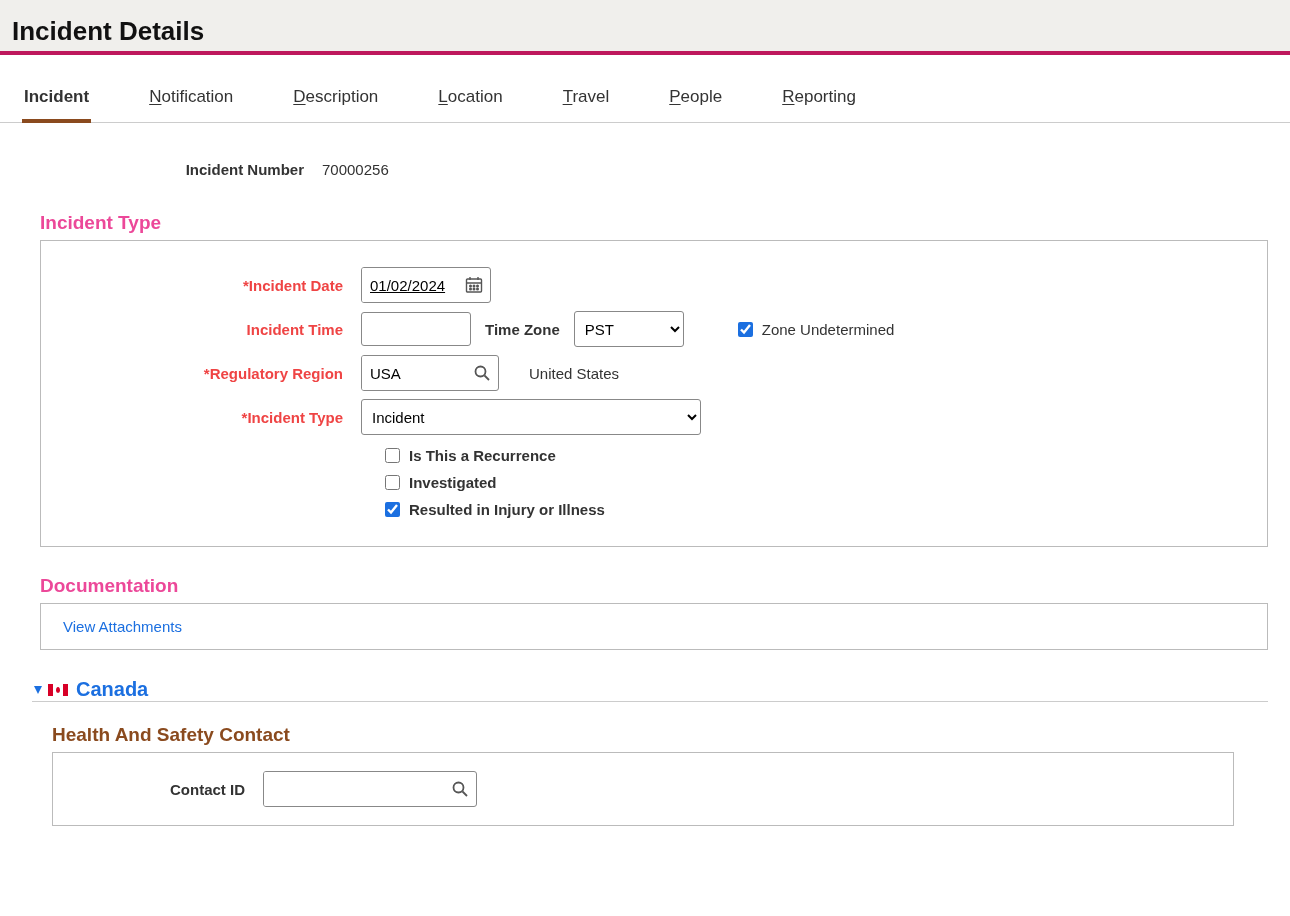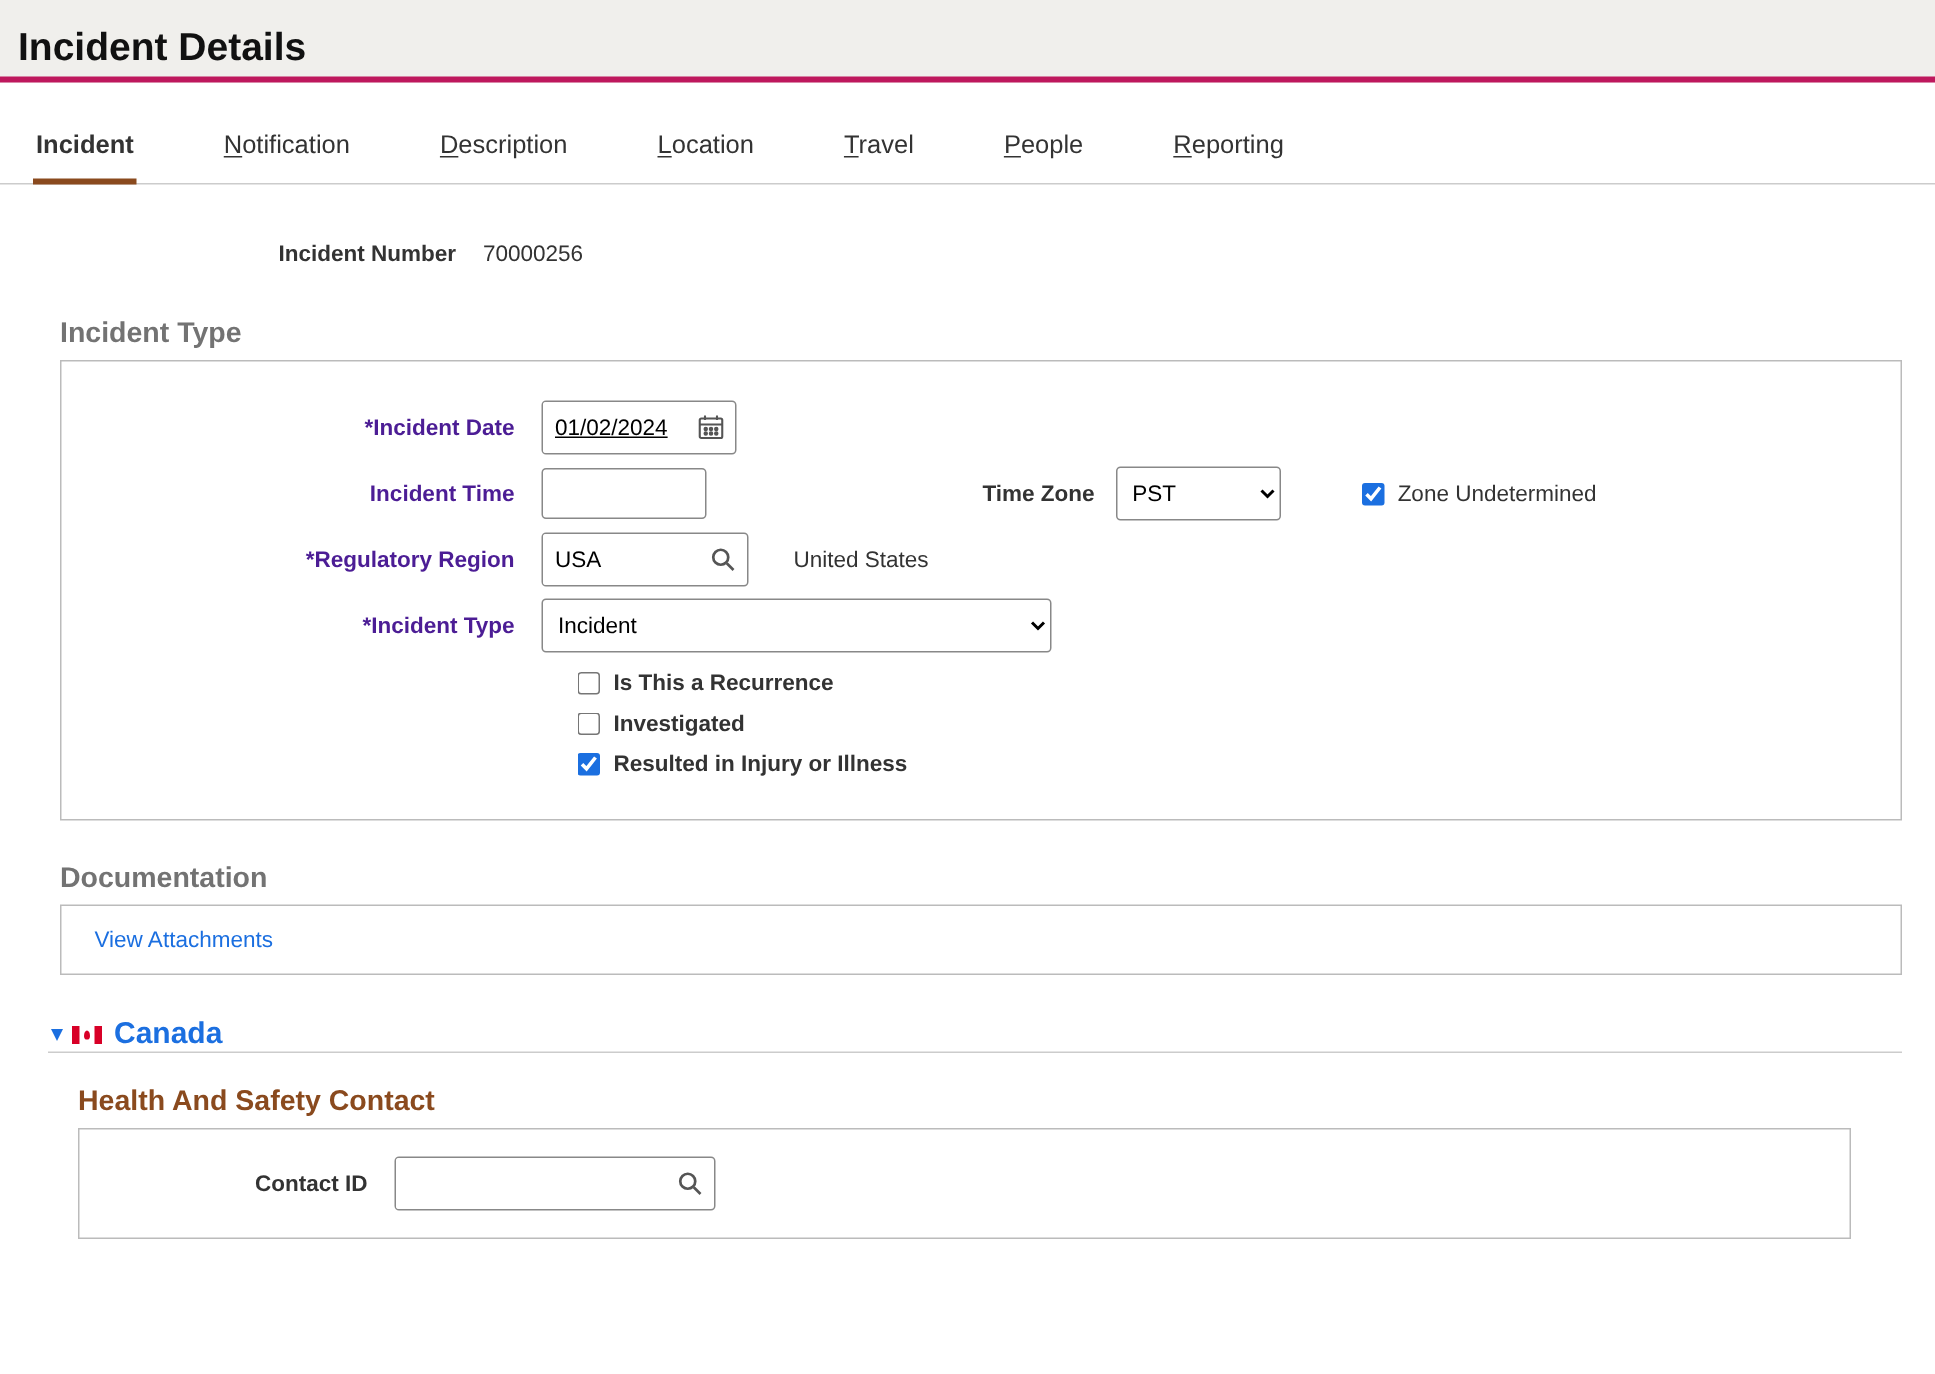--- a/index.html
+++ b/index.html
@@ -41,26 +41,26 @@
     margin-bottom: -1px;
     padding-bottom: 12px;
   }
   .content { padding: 20px 22px 40px 22px; }
   .row { display: flex; align-items: center; margin: 8px 0; }
   .label-col {
     width: 300px;
     text-align: right;
     padding-right: 18px;
     font-weight: bold;
-    color: #4c1d95;
+    color: #ef4444;
   }
   .value-col { display: flex; align-items: center; gap: 14px; flex: 1; }
   .incident-num-row { margin: 18px 0 34px 0; display: flex; align-items: center; }
   .section-title {
-    color: #737373;
+    color: #ec4899;
     font-weight: bold;
     font-size: 19px;
     margin: 0 0 6px 18px;
   }
   .section-box {
     border: 1px solid #bbb;
     margin: 0 0 28px 18px;
     padding: 18px 20px 20px 20px;
   }
   input[type="text"].field {
@@ -135,21 +135,21 @@
     font-weight: bold;
     font-size: 19px;
     margin: 0 0 6px 30px;
   }
   .subsection-box {
     border: 1px solid #bbb;
     margin: 0 0 28px 30px;
     padding: 18px 20px;
     width: calc(100% - 64px);
   }
-  .tz-group { display:flex; align-items:center; gap: 14px; margin-left: 170px;}
+  .tz-group { display:flex; align-items:center; gap: 14px; }
   .tz-label { font-weight: bold; color:#333; }
   .check-inline { display:flex; align-items:center; gap:6px; margin-left: 36px;}
   .checks-block { margin-left: 320px; margin-top: 10px; }
   .reg-display { color:#333; margin-left: 16px;}
   svg { display:block; }
 </style>
 </head>
 <body>
 
 <div class="header-bar">

